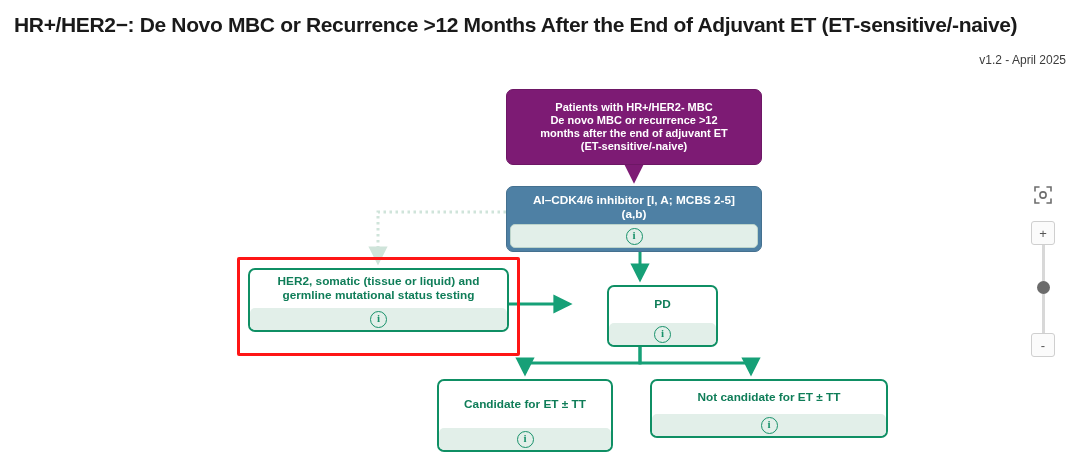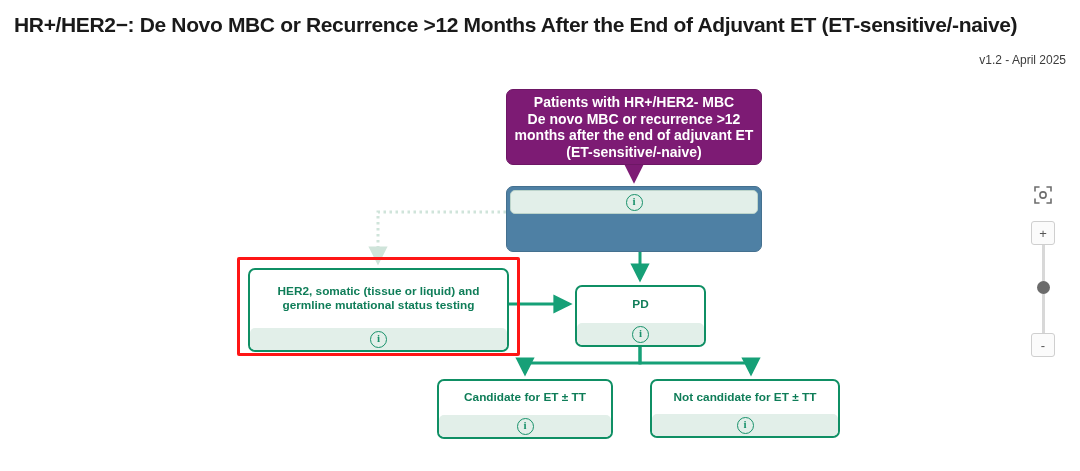--- a/index.html
+++ b/index.html
@@ -82,21 +82,21 @@
     border-radius: 5px;
   }
 
   
   .node.purple {
     background: #7d1b74;
     border: 1px solid #6d1765;
   }
   .node.purple .node-title {
     color: #ffffff;
-    font-size: 14px;
+    font-size: 11px;
   }
 
   
   .node.blue {
     background: #4e80a4;
     border: 1px solid #44708f;
     padding: 3px;
   }
   .node.blue .node-title {
     color: #ffffff;
@@ -127,24 +127,24 @@
     font-size: 11px;
     font-weight: bold;
     line-height: 13px;
     text-align: center;
     font-family: "Liberation Serif", serif;
   }
 
   
   #node-patients    { left: 506px; top: 13px;  width: 256px; height: 76px; }
   #node-ai-cdk      { left: 506px; top: 110px; width: 256px; height: 66px; }
-  #node-her2-test   { left: 248px; top: 192px; width: 261px; height: 84px; }
-  #node-pd          { left: 575px; top: 209px; width: 131px; height: 62px; }
-  #node-candidate   { left: 437px; top: 303px; width: 176px; height: 60px; }
-  #node-not-cand    { left: 650px; top: 303px; width: 190px; height: 59px; }
+  #node-her2-test   { left: 248px; top: 192px; width: 261px; height: 64px; }
+  #node-pd          { left: 607px; top: 209px; width: 111px; height: 62px; }
+  #node-candidate   { left: 437px; top: 303px; width: 176px; height: 73px; }
+  #node-not-cand    { left: 650px; top: 303px; width: 238px; height: 59px; }
 
   
   #selection-highlight {
     position: absolute;
     left: 237px;
     top: 181px;
     width: 283px;
     height: 99px;
     border: 3.5px solid #fe1616;
     border-radius: 2px;
@@ -237,20 +237,22 @@
   </svg>
 
   <div id="node-patients" class="node purple">
     <div class="node-title">Patients with HR+/HER2- MBC
 De novo MBC or recurrence &gt;12
 months after the end of adjuvant ET
 (ET-sensitive/-naive)</div>
   </div>
 
   <div id="node-ai-cdk" class="node blue">
+    <div class="node-title">AI–CDK4/6 inhibitor [I, A; MCBS 2-5]
+(a,b)</div>
     <div class="node-info">
       <span class="info-glyph">i</span>
     </div>
   </div>
 
   <div id="node-her2-test" class="node green">
     <div class="node-title">HER2, somatic (tissue or liquid) and
 germline mutational status testing</div>
     <div class="node-info">
       <span class="info-glyph">i</span>

